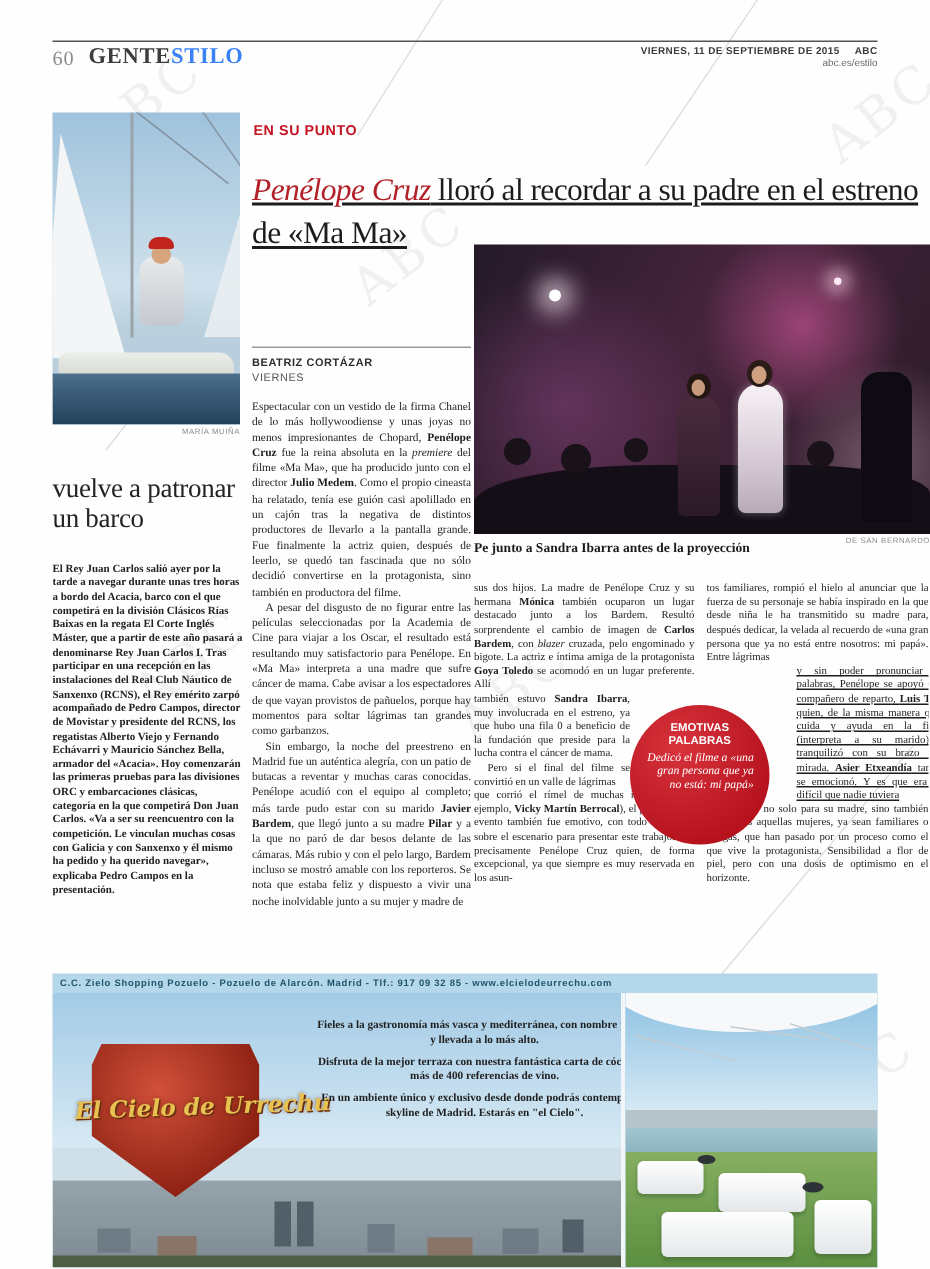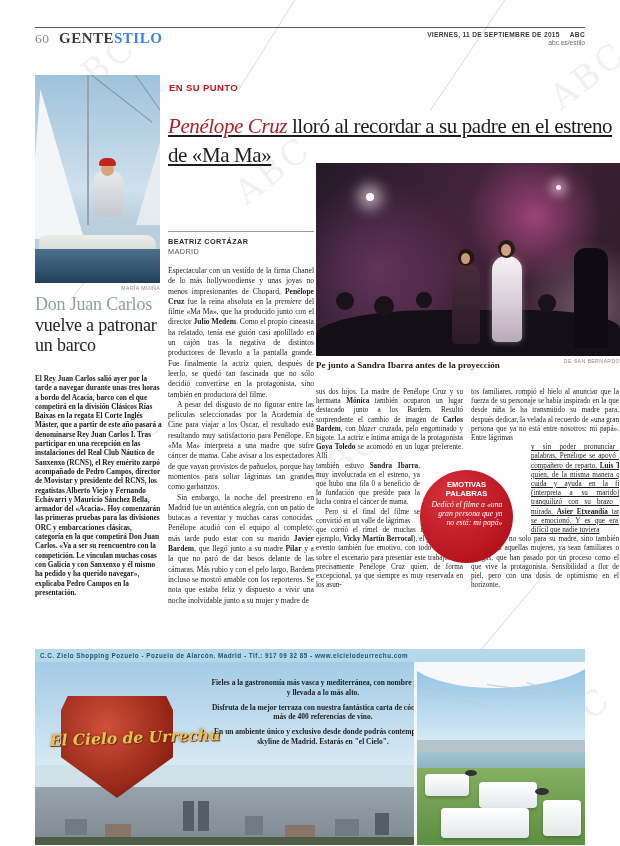--- a/index.html
+++ b/index.html
@@ -175,32 +175,32 @@
     <div class="abs rig1"></div>
     <div class="abs rig2"></div>
     <div class="abs man-body"></div>
     <div class="abs man-face"></div>
     <div class="abs man-cap"></div>
     <div class="abs hull"></div>
     <div class="abs water"></div>
   </div>
   <div class="abs sb-credit">MARÍA MUIÑA</div>
   <div class="abs sb-title">
-    <span class="name">Don Juan Carlos</span><br>
+    <br>
     <span class="rest">vuelve a patronar un barco</span>
   </div>
   <div class="abs sb-body">El Rey Juan Carlos salió ayer por la tarde a navegar durante unas tres horas a bordo del Acacia, barco con el que competirá en la división Clásicos Rías Baixas en la regata El Corte Inglés Máster, que a partir de este año pasará a denominarse Rey Juan Carlos I. Tras participar en una recepción en las instalaciones del Real Club Náutico de Sanxenxo (RCNS), el Rey emérito zarpó acompañado de Pedro Campos, director de Movistar y presidente del RCNS, los regatistas Alberto Viejo y Fernando Echávarri y Mauricio Sánchez Bella, armador del «Acacia». Hoy comenzarán las primeras pruebas para las divisiones ORC y embarcaciones clásicas, categoría en la que competirá Don Juan Carlos. «Va a ser su reencuentro con la competición. Le vinculan muchas cosas con Galicia y con Sanxenxo y él mismo ha pedido y ha querido navegar», explicaba Pedro Campos en la presentación.</div>
 
   <div class="abs kicker">EN SU PUNTO</div>
   <h1 class="abs headline" style="margin:0;font-weight:normal;">
     <span class="name">Penélope Cruz</span><span class="rest"> lloró al recordar a su padre en el estreno de «Ma Ma»</span>
   </h1>
   <div class="abs by-rule"></div>
   <div class="abs byline">BEATRIZ CORTÁZAR</div>
-  <div class="abs byline-city">MADRID</div>
+  <div class="abs byline-city">VIERNES</div>
 
   <div class="col col1">
     <p><span>Espectacular con un vestido de la firma Chanel de lo más hollywoodiense y unas joyas no menos impresionantes de Chopard, </span><span class="b">Penélope Cruz</span><span> fue la reina absoluta en la </span><span class="i">premiere</span><span> del filme «Ma Ma», que ha producido junto con el director </span><span class="b">Julio Medem</span><span>. Como el propio cineasta ha relatado, tenía ese guión casi apolillado en un cajón tras la negativa de distintos productores de llevarlo a la pantalla grande. Fue finalmente la actriz quien, después de leerlo, se quedó tan fascinada que no sólo decidió convertirse en la protagonista, sino también en productora del filme.</span></p>
     <p class="ind"><span>A pesar del disgusto de no figurar entre las películas seleccionadas por la Academia de Cine para viajar a los Oscar, el resultado está resultando muy satisfactorio para Penélope. En «Ma Ma» interpreta a una madre que sufre cáncer de mama. Cabe avisar a los espectadores de que vayan provistos de pañuelos, porque hay momentos para soltar lágrimas tan grandes como garbanzos.</span></p>
     <p class="ind"><span>Sin embargo, la noche del preestreno en Madrid fue un auténtica alegría, con un patio de butacas a reventar y muchas caras conocidas. Penélope acudió con el equipo al completo; más tarde pudo estar con su marido </span><span class="b">Javier Bardem</span><span>, que llegó junto a su madre </span><span class="b">Pilar</span><span> y a la que no paró de dar besos delante de las cámaras. Más rubio y con el pelo largo, Bardem incluso se mostró amable con los reporteros. Se nota que estaba feliz y dispuesto a vivir una noche inolvidable junto a su mujer y madre de</span></p>
   </div>
 
   <div class="ph abs">
     <div class="abs flash1"></div>
     <div class="abs flash2"></div>

